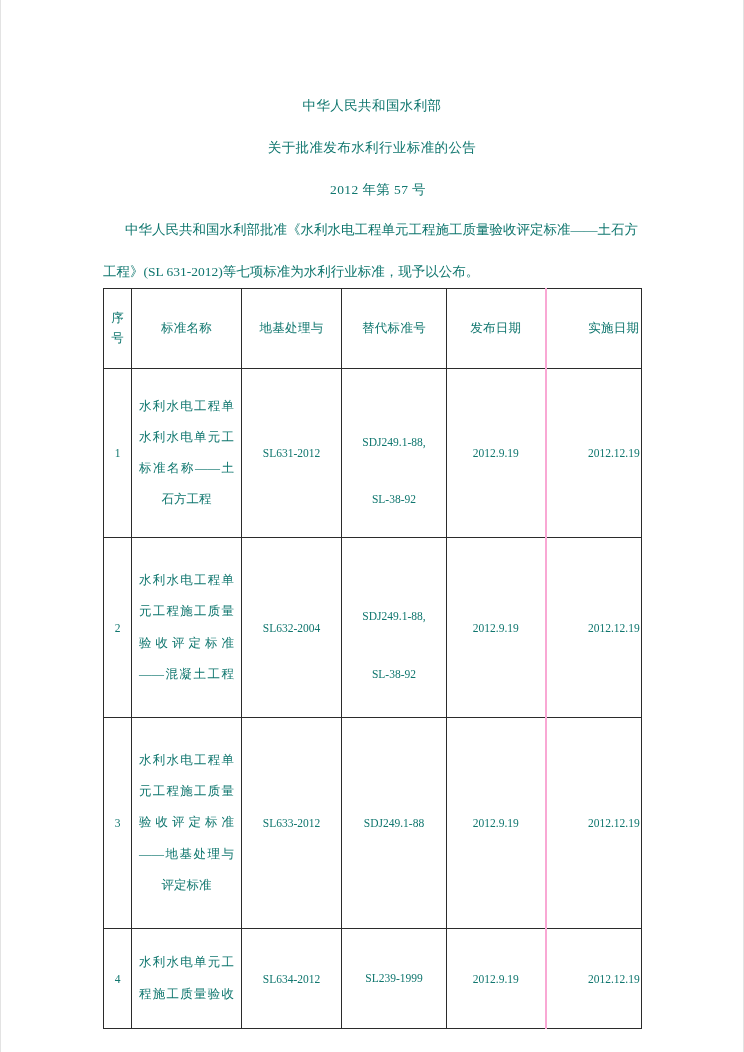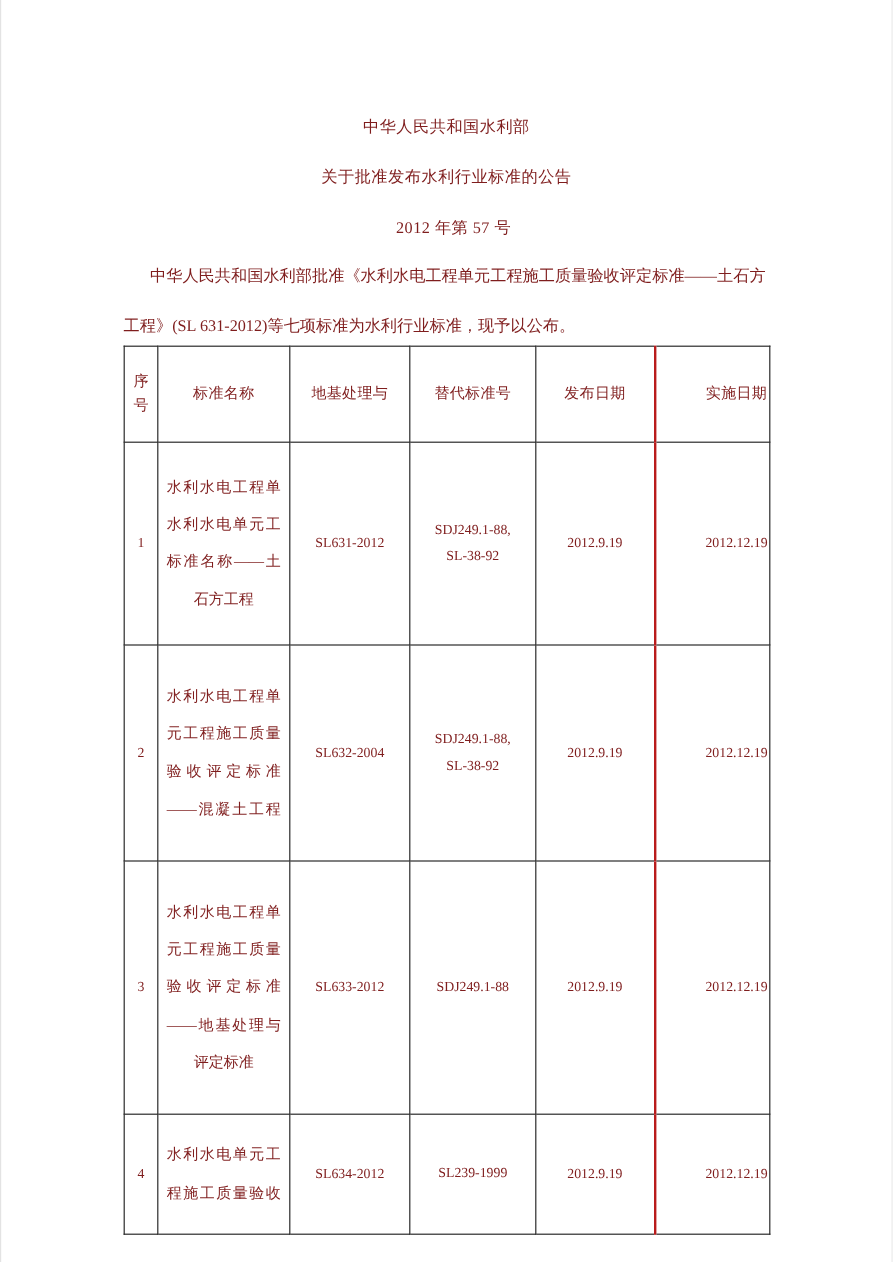--- a/index.html
+++ b/index.html
@@ -6,21 +6,21 @@
     margin: 0;
     padding: 0;
     background: #ffffff;
   }
   .page {
     position: relative;
     width: 744px;
     height: 1052px;
     background: #ffffff;
     font-family: "Liberation Serif", "DejaVu Serif", serif;
-    color: #7f1d1d;
+    color: #0f766e;
     overflow: hidden;
     box-sizing: border-box;
   }
   .page-edge-left,
   .page-edge-right {
     position: absolute;
     top: 0;
     bottom: 0;
     width: 1px;
     background: #e3e3e3;
@@ -72,21 +72,21 @@
     border: 1px solid #2b2b2b;
     padding: 0;
     vertical-align: middle;
     text-align: center;
     font-weight: normal;
     background: #ffffff;
   }
   
   table.std-table th.thick-left,
   table.std-table td.thick-left {
-    border-left: 2px solid #b91c1c;
+    border-left: 2px solid #f9a8d4;
     padding-left: 40px;
   }
 
   col.c-seq   { width: 28px; }
   col.c-name  { width: 110px; }
   col.c-num   { width: 100px; }
   col.c-rep   { width: 105px; }
   col.c-pub   { width: 99px; }
   col.c-imp   { width: 96px; }
 
@@ -119,21 +119,21 @@
   }
   .name-lines .nl.center {
     text-align: center;
     text-align-last: center;
   }
 
   .two-line {
     line-height: 1.95;
     font-size: 11.5px;
   }
-  .two-line span { display: block; white-space: nowrap; }
+  .two-line span { display: block; white-space: nowrap; margin-top: 35px; }
 
   .mono-val {
     font-size: 11.5px;
     white-space: nowrap;
   }
 
   
   tr.r1 td { height: 150px; }
   tr.r2 td { height: 161px; }
   tr.r3 td { height: 192px; }

